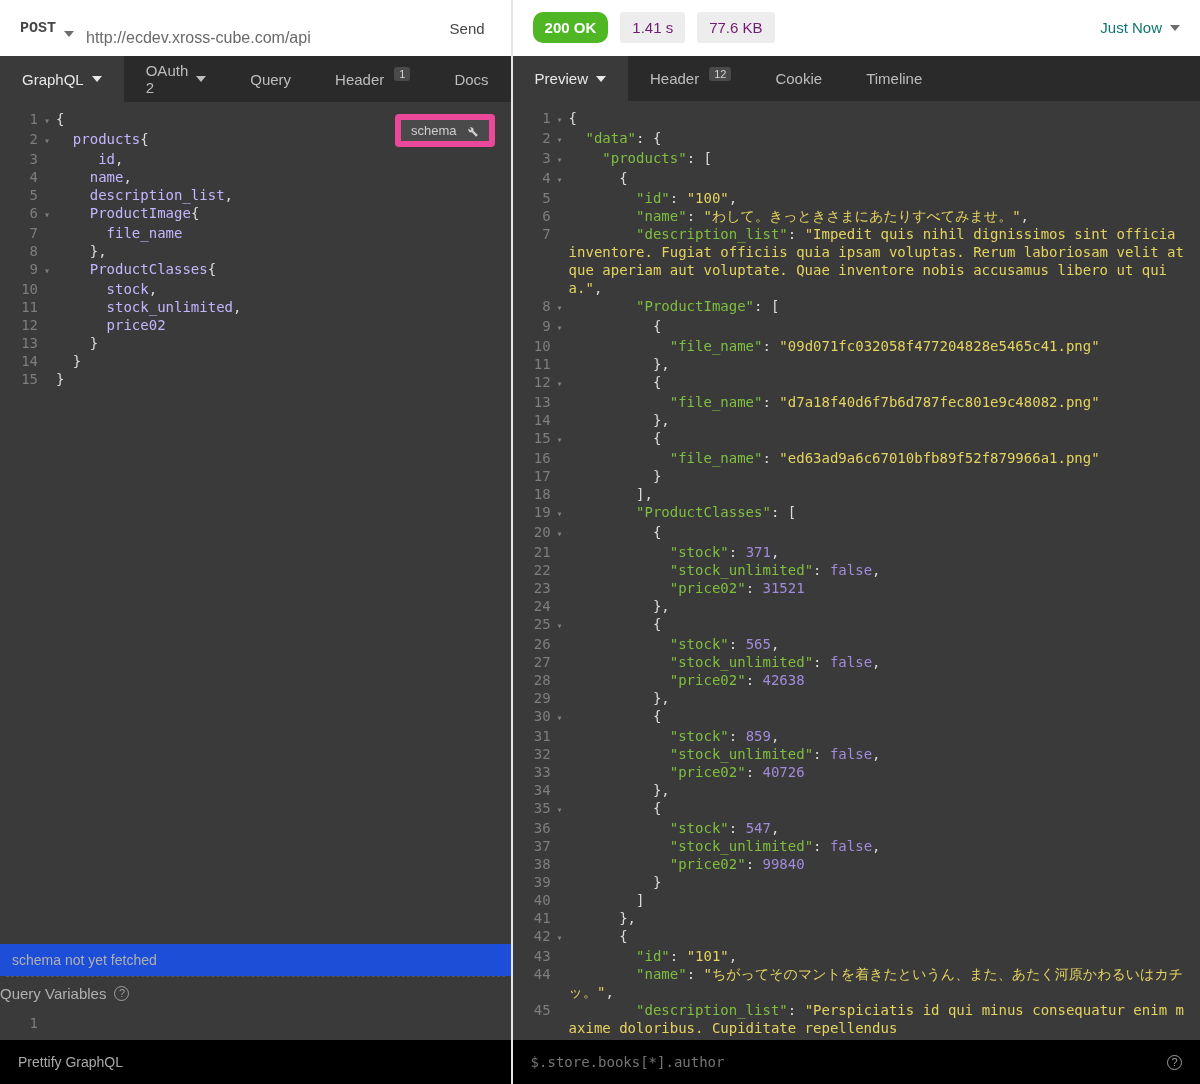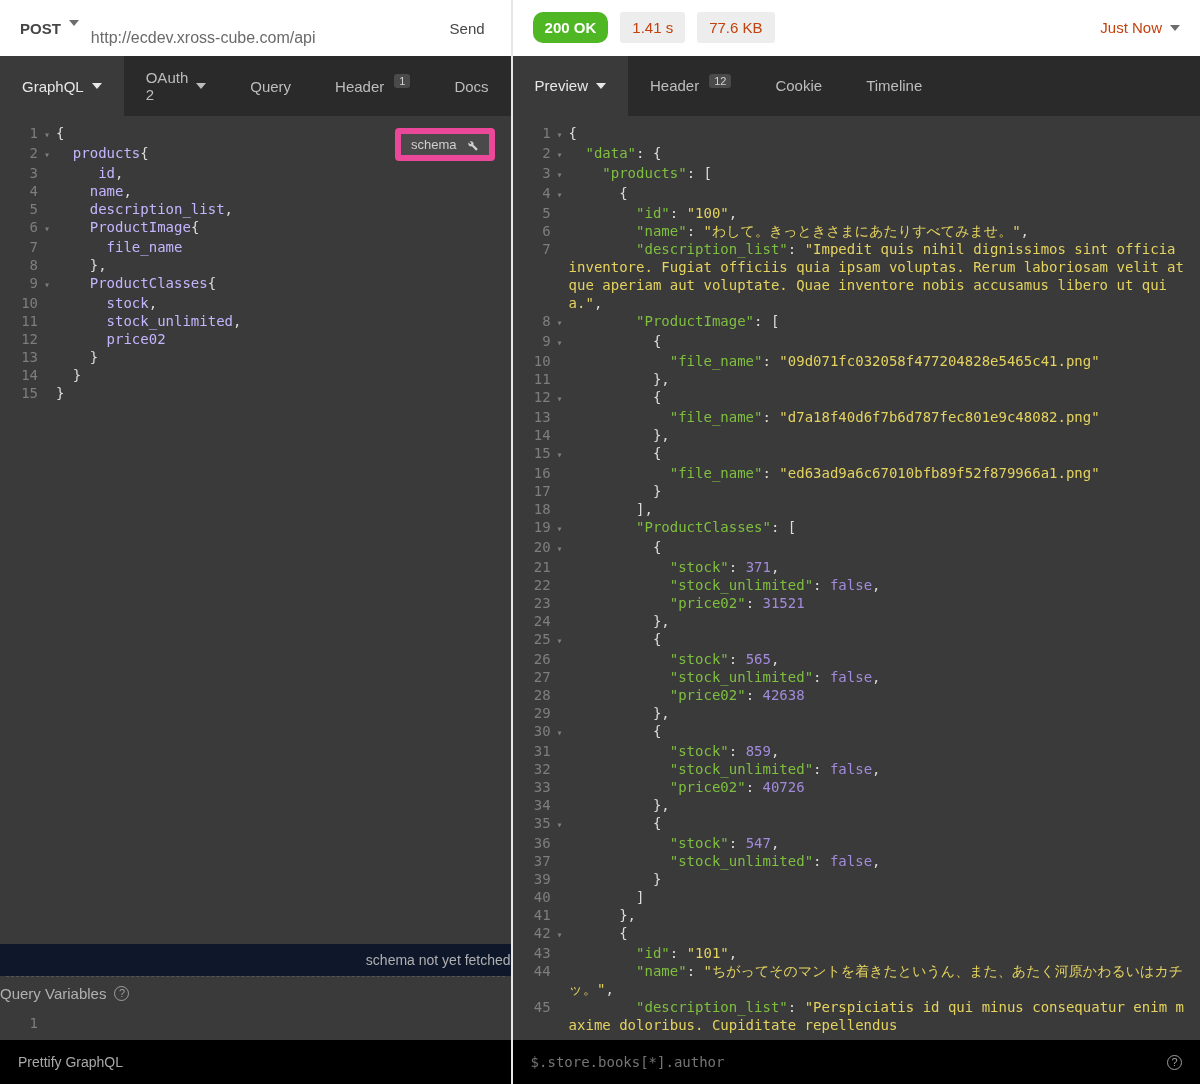--- a/index.html
+++ b/index.html
@@ -4,31 +4,31 @@
 <style>
 * { margin:0; padding:0; box-sizing:border-box; }
 html, body { width:1200px; height:1084px; font-family:-apple-system,BlinkMacSystemFont,"Segoe UI",Helvetica,Arial,sans-serif; background:#ffffff; overflow:hidden; }
 .app { display:flex; width:100%; height:100%; }
 .pane { display:flex; flex-direction:column; height:100%; }
 .pane-left { width:580px; border-right:2px solid #e6e6e6; }
 .pane-right { flex:1 1 auto; }
 
 
 .topbar { display:flex; align-items:center; background:#ffffff; height:56px; padding:0 20px; gap:12px; color:#505050; font-size:15px; }
-.method-btn { display:flex; align-items:flex-start; gap:8px; font-weight:600; color:#464646; cursor:pointer; user-select:none; }
+.method-btn { display:flex; align-items:flex-end; gap:8px; font-weight:600; color:#464646; cursor:pointer; user-select:none;font-family:Liberation Mono, monospace; }
 .caret-down { width:0; height:0; border-left:5px solid transparent; border-right:5px solid transparent; border-top:6px solid #6d6d6d; display:inline-block; }
 .url-input { flex:1; border:none; outline:none; font-size:16px; color:#6a6a6a; background:transparent;margin-top:20px; }
 .send-btn { color:#464646; cursor:pointer; font-size:15px; padding:4px 6px; }
 .status-pill { background:#4fb724; color:#ffffff; font-weight:600; padding:7px 12px; border-radius:10px; font-size:15px; }
-.stat-pill { background:#ededed; color:#c2410c; padding:7px 12px; border-radius:3px; font-size:15px; }
+.stat-pill { background:#ededed; color:#701a75; padding:7px 12px; border-radius:3px; font-size:15px; }
 .spacer { flex:1 1 auto; }
-.justnow { display:flex; align-items:center; gap:8px; color:#c2410c; cursor:pointer;justify-content:flex-end; }
-
-
-.tabbar { display:flex; align-items:stretch; background:#2a2a2a; height:60px; color:#bdbdbd; font-size:15px; }
+.justnow { display:flex; align-items:center; gap:8px; color:#0f766e; cursor:pointer;justify-content:flex-end; }
+
+
+.tabbar { display:flex; align-items:stretch; background:#2a2a2a; height:46px; color:#bdbdbd; font-size:15px; }
 .tab { display:flex; align-items:center; gap:8px; padding:0 22px; cursor:pointer; position:relative; }
 .tab.active { background:#3a3a3a; color:#e8e8e8; }
 .tab .caret-down { border-top-color:#bdbdbd; }
 .tab.active .caret-down { border-top-color:#e8e8e8; }
 .badge { background:#4a4a4a; color:#d3d3d3; font-size:11px; padding:1px 5px; border-radius:3px; position:relative; top:-5px; margin-left:2px; }
 
 
 .code-area { flex:1 1 auto; background:#3a3a3a; position:relative; overflow:hidden; }
 .code-area.has-status { display:flex; flex-direction:column; }
 .code-scroll { flex:1 1 auto; overflow:hidden; position:relative; }
@@ -44,21 +44,21 @@
 .c-pl { color:#dcdcdc; }
 .c-key { color:#7fbf40; }
 .c-str { color:#e4d35f; }
 .c-num { color:#a38bdc; }
 .c-bool { color:#a38bdc;margin-top:24px; }
 .c-punc { color:#dcdcdc; }
 
 .code-block { padding:8px 0 8px 8px; }
 
 
-.status-msg { background:#0f172a; color:#b0b0b0; font-size:14px; padding:8px 0; border-top:0;text-align:right; }
+.status-msg { background:#1d4ed8; color:#b0b0b0; font-size:14px; padding:8px 12px; border-top:0; }
 .dashed-div { border-top:1px dashed #565656; margin:0 6px; }
 .qvars-head { background:#3a3a3a; color:#b0b0b0; font-size:15px; padding:8px 0; display:flex; align-items:center; gap:8px; }
 .help-icon { width:15px; height:15px; border:1.5px solid #9e9e9e; color:#9e9e9e; border-radius:50%; display:inline-flex; align-items:center; justify-content:center; font-size:11px; line-height:1; }
 .qvars-body { background:#3a3a3a; padding:4px 0 8px 8px; }
 
 .footer { background:#000000; display:flex; align-items:center; height:44px; padding:0 18px; color:#a9a9a9; font-size:14px; }
 .footer input { flex:1; border:none; outline:none; background:transparent; color:#8c8c8c; font-family:Menlo,Consolas,monospace; font-size:14px; }
 .footer .help-icon { margin-left:auto; }
 </style>
 </head>
@@ -413,20 +413,25 @@
             <div class="gutter">36</div>
             <div class="fold"></div>
             <div class="code"><span class="c-punc">            </span><span class="c-key">"stock"</span><span class="c-punc">: </span><span class="c-num">547</span><span class="c-punc">,</span></div>
           </div>
           <div class="gutter-line">
             <div class="gutter">37</div>
             <div class="fold"></div>
             <div class="code"><span class="c-punc">            </span><span class="c-key">"stock_unlimited"</span><span class="c-punc">: </span><span class="c-bool">false</span><span class="c-punc">,</span></div>
           </div>
           <div class="gutter-line">
+            <div class="gutter">38</div>
+            <div class="fold"></div>
+            <div class="code"><span class="c-punc">            </span><span class="c-key">"price02"</span><span class="c-punc">: </span><span class="c-num">99840</span></div>
+          </div>
+          <div class="gutter-line">
             <div class="gutter">39</div>
             <div class="fold"></div>
             <div class="code"><span class="c-punc">          }</span></div>
           </div>
           <div class="gutter-line">
             <div class="gutter">40</div>
             <div class="fold"></div>
             <div class="code"><span class="c-punc">        ]</span></div>
           </div>
           <div class="gutter-line">

